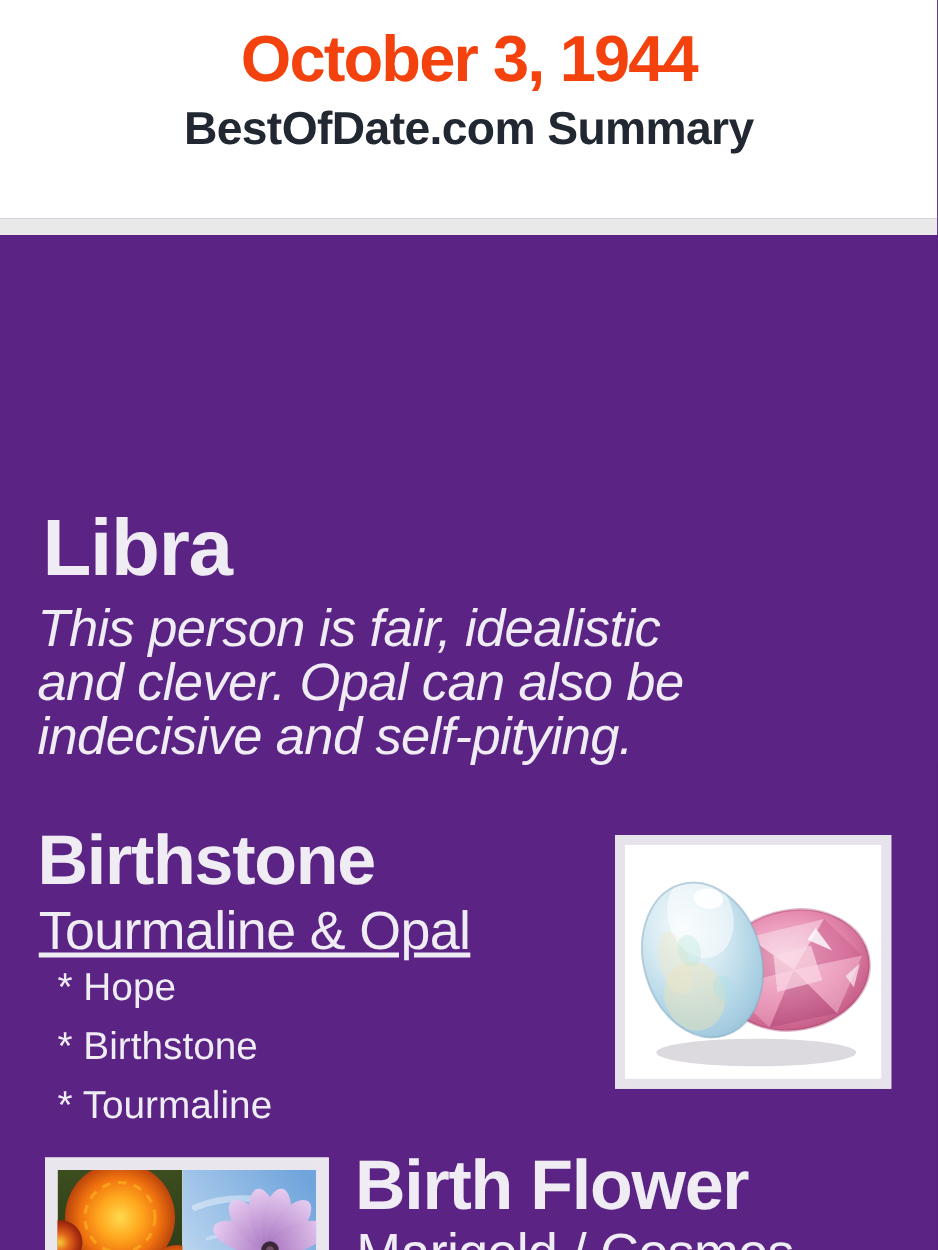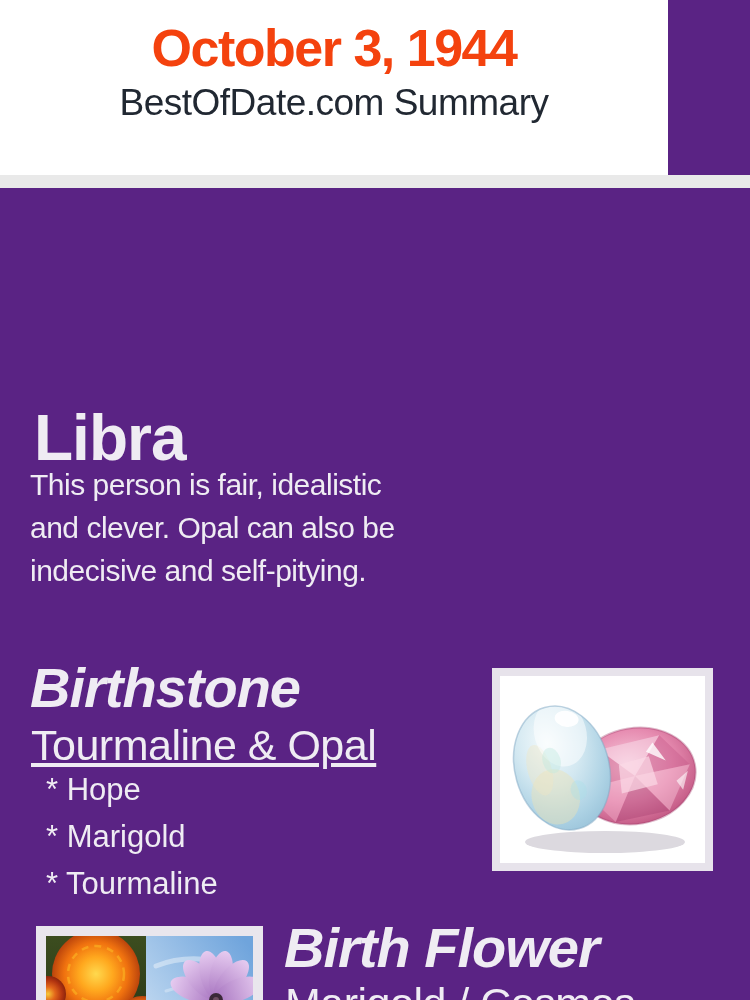--- a/index.html
+++ b/index.html
@@ -12,41 +12,42 @@
     position: relative;
     width: 750px;
     height: 1000px;
     overflow: hidden;
     background: #5A2384;
   }
   
   .header {
     position: absolute;
     top: 0; left: 0;
-    width: 668px; height: 175px;
+    width: 750px; height: 175px;
     background: #FFFFFF;
     text-align: center;
   }
   .date-title {
     position: absolute;
     top: 22px; left: 0; right: 0;
     margin: 0;
     font-size: 52px;
     line-height: 1.0;
     font-weight: bold;
     letter-spacing: -1.5px;
     color: var(--accent-orange);
   }
   .site-summary {
     position: absolute;
     top: 84px; left: 0; right: 0;
     font-size: 37px;
     line-height: 1.0;
     letter-spacing: -0.5px;
     color: var(--dark-text);
+    font-weight: bold;
   }
   .born-on {
     position: absolute;
     top: 129px; left: 0; right: 0;
     font-size: 31px;
     line-height: 1.0;
     color: var(--slate-text);
   }
   .divider {
     position: absolute;
@@ -67,36 +68,36 @@
     top: 218px; left: 34px;
     margin: 0;
     font-size: 64px;
     font-weight: bold;
     line-height: 1.0;
     letter-spacing: -1px;
     color: var(--light-text);
   }
   .zodiac-desc {
     position: absolute;
-    top: 275px; left: 30px;
-    font-size: 30px;
+    top: 293px; left: 30px;
+    font-size: 42px;
     line-height: 43px;
     letter-spacing: -0.5px;
     white-space: nowrap;
+    font-style: italic;
   }
   .section-heading {
     position: absolute;
     margin: 0;
     font-size: 56px;
     font-weight: bold;
     line-height: 1.0;
     letter-spacing: -1px;
     color: var(--light-text);
     white-space: nowrap;
-    font-style: italic;
   }
   .bs-heading { top: 472px; left: 30px; }
   .bf-heading { top: 732px; left: 284px; }
   .section-sub {
     position: absolute;
     font-size: 43px;
     line-height: 1.0;
     letter-spacing: -0.5px;
     white-space: nowrap;
     text-decoration: underline;
@@ -152,21 +153,21 @@
     <div class="zodiac-desc">
       <div>This person is fair, idealistic</div>
       <div>and clever. Opal can also be</div>
       <div>indecisive and self-pitying.</div>
     </div>
 
     <h2 class="section-heading bs-heading">Birthstone</h2>
     <div class="section-sub bs-names">Tourmaline &amp; Opal</div>
     <ul class="traits bs-traits">
       <li>* Hope</li>
-      <li>* Marigold</li>
+      <li>* Birthstone</li>
       <li>* Tourmaline</li>
     </ul>
 
     <figure class="photo-frame gem-frame">
       <svg viewBox="0 0 205 187">
         <defs>
           <radialGradient id="opalG" cx="42%" cy="28%" r="85%">
             <stop offset="0%" stop-color="#F4FAFC"></stop>
             <stop offset="40%" stop-color="#D3E8F1"></stop>
             <stop offset="72%" stop-color="#ADD2E4"></stop>

